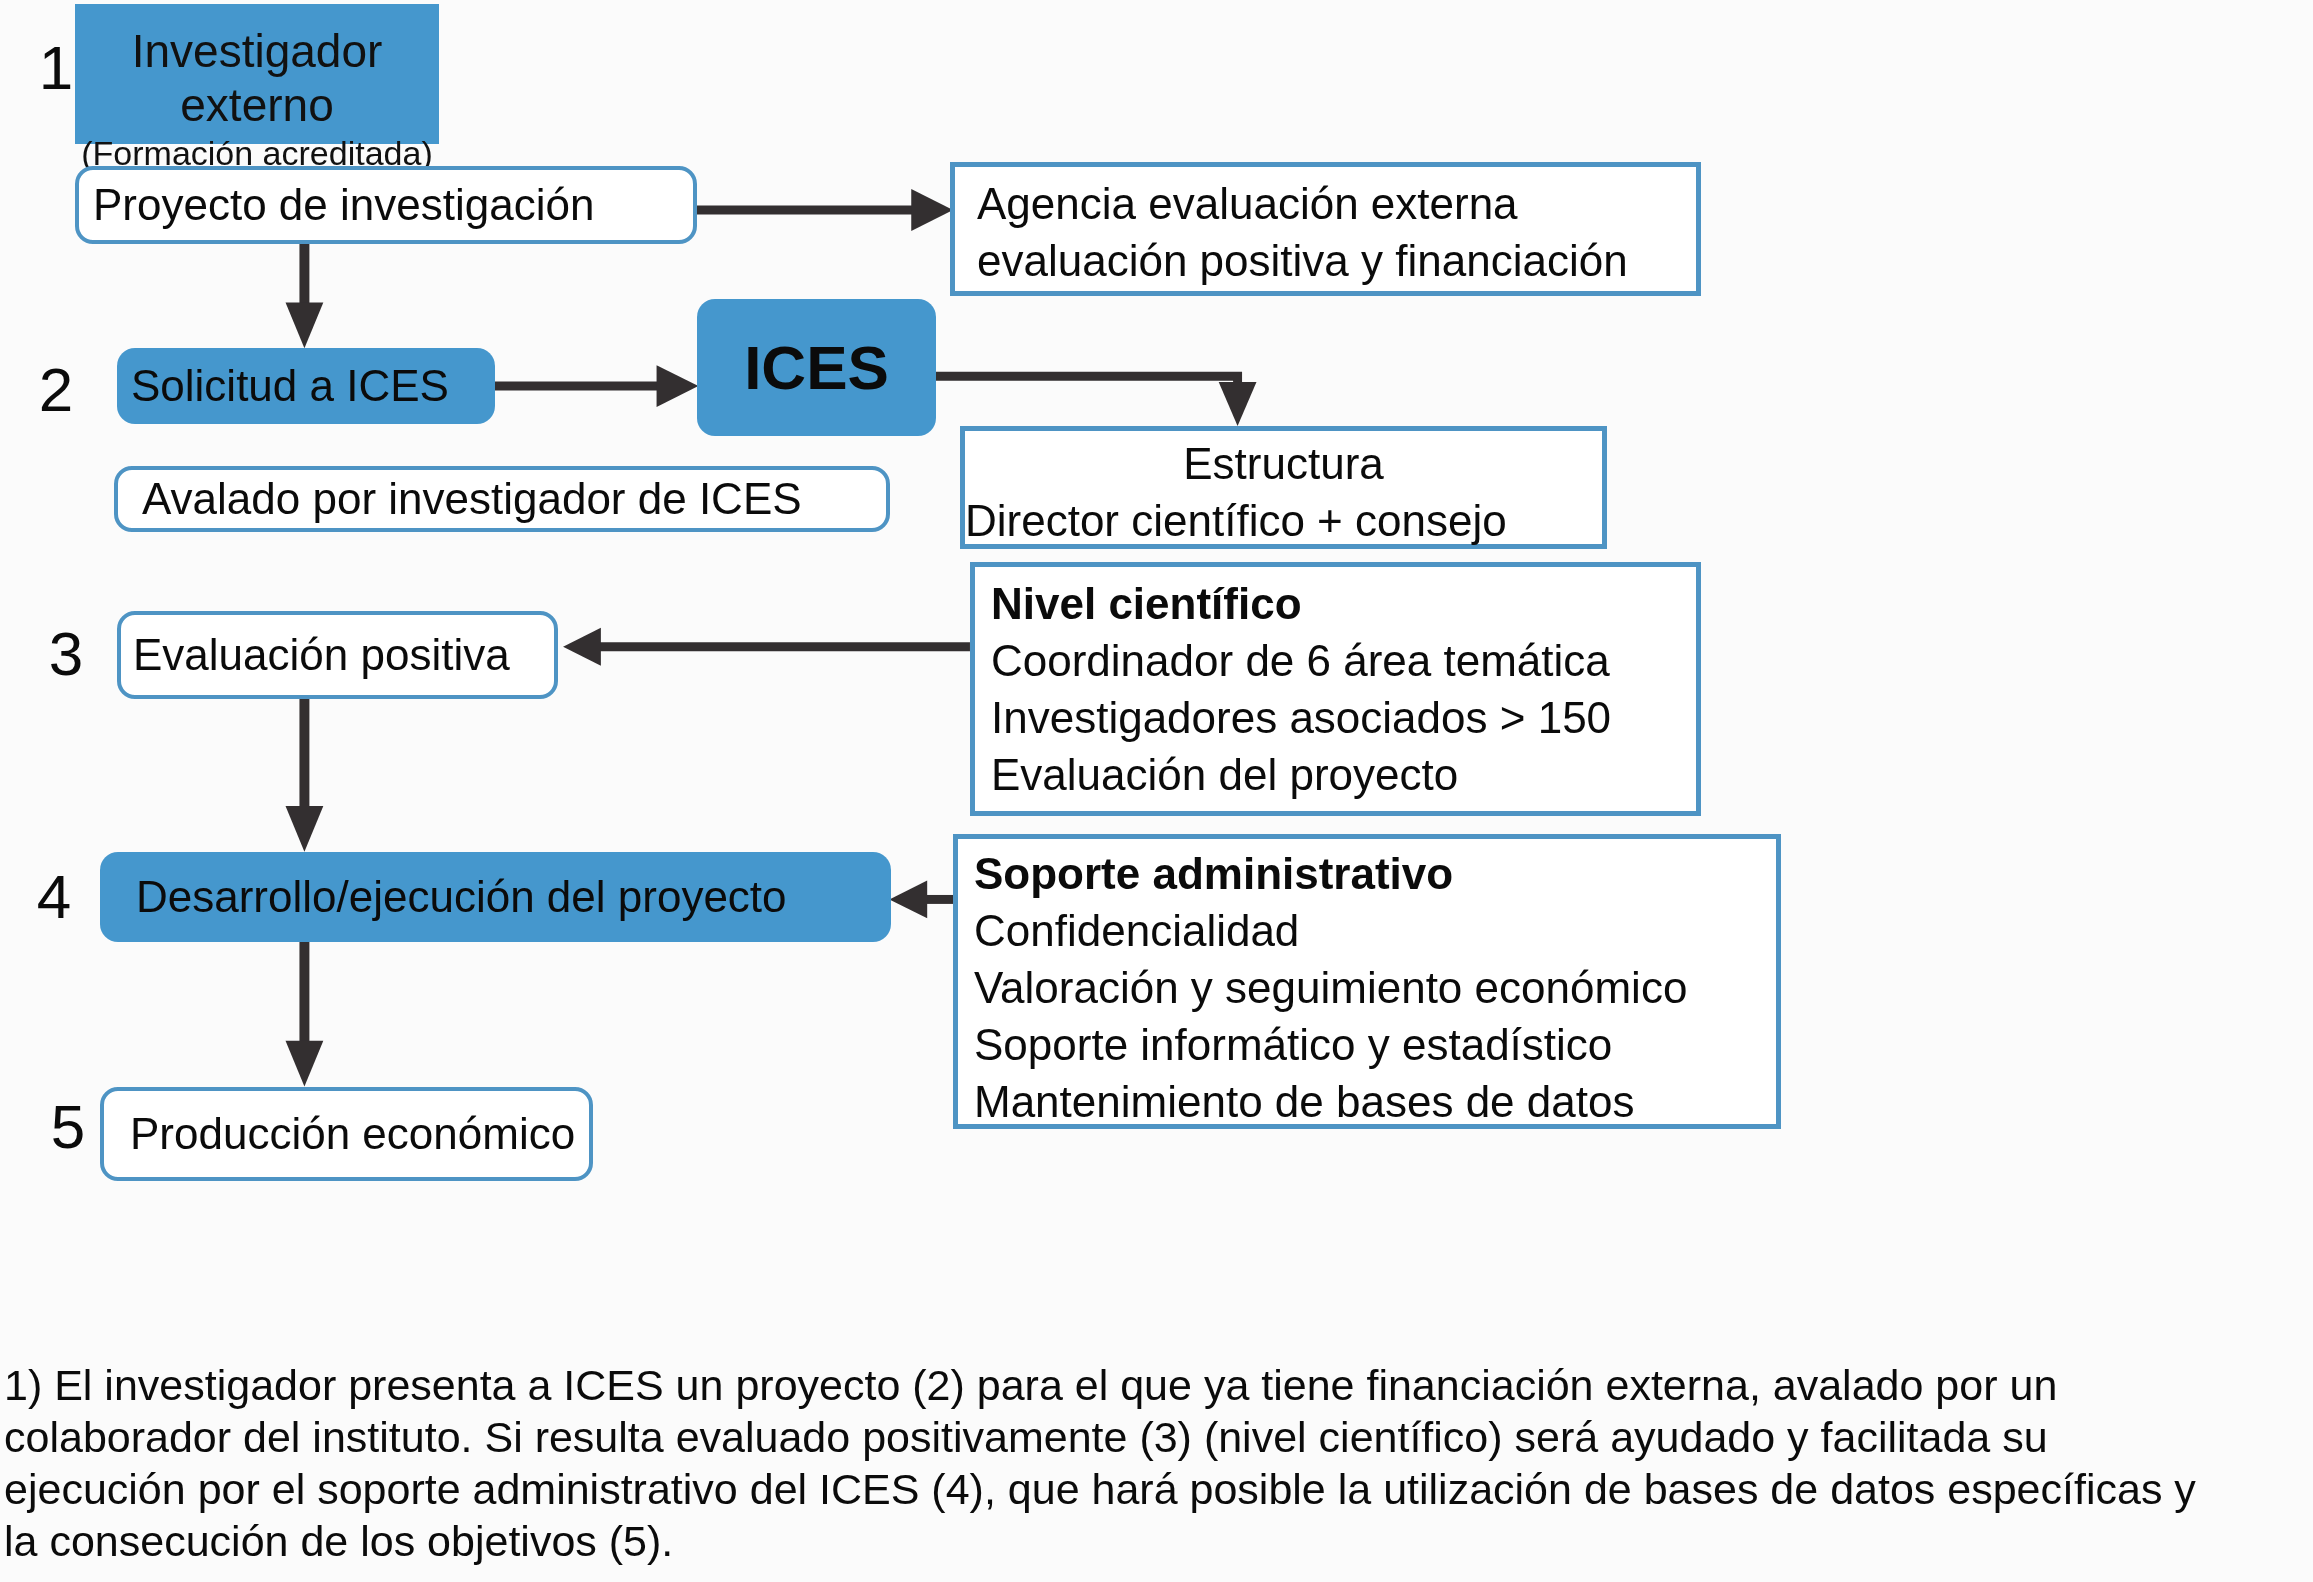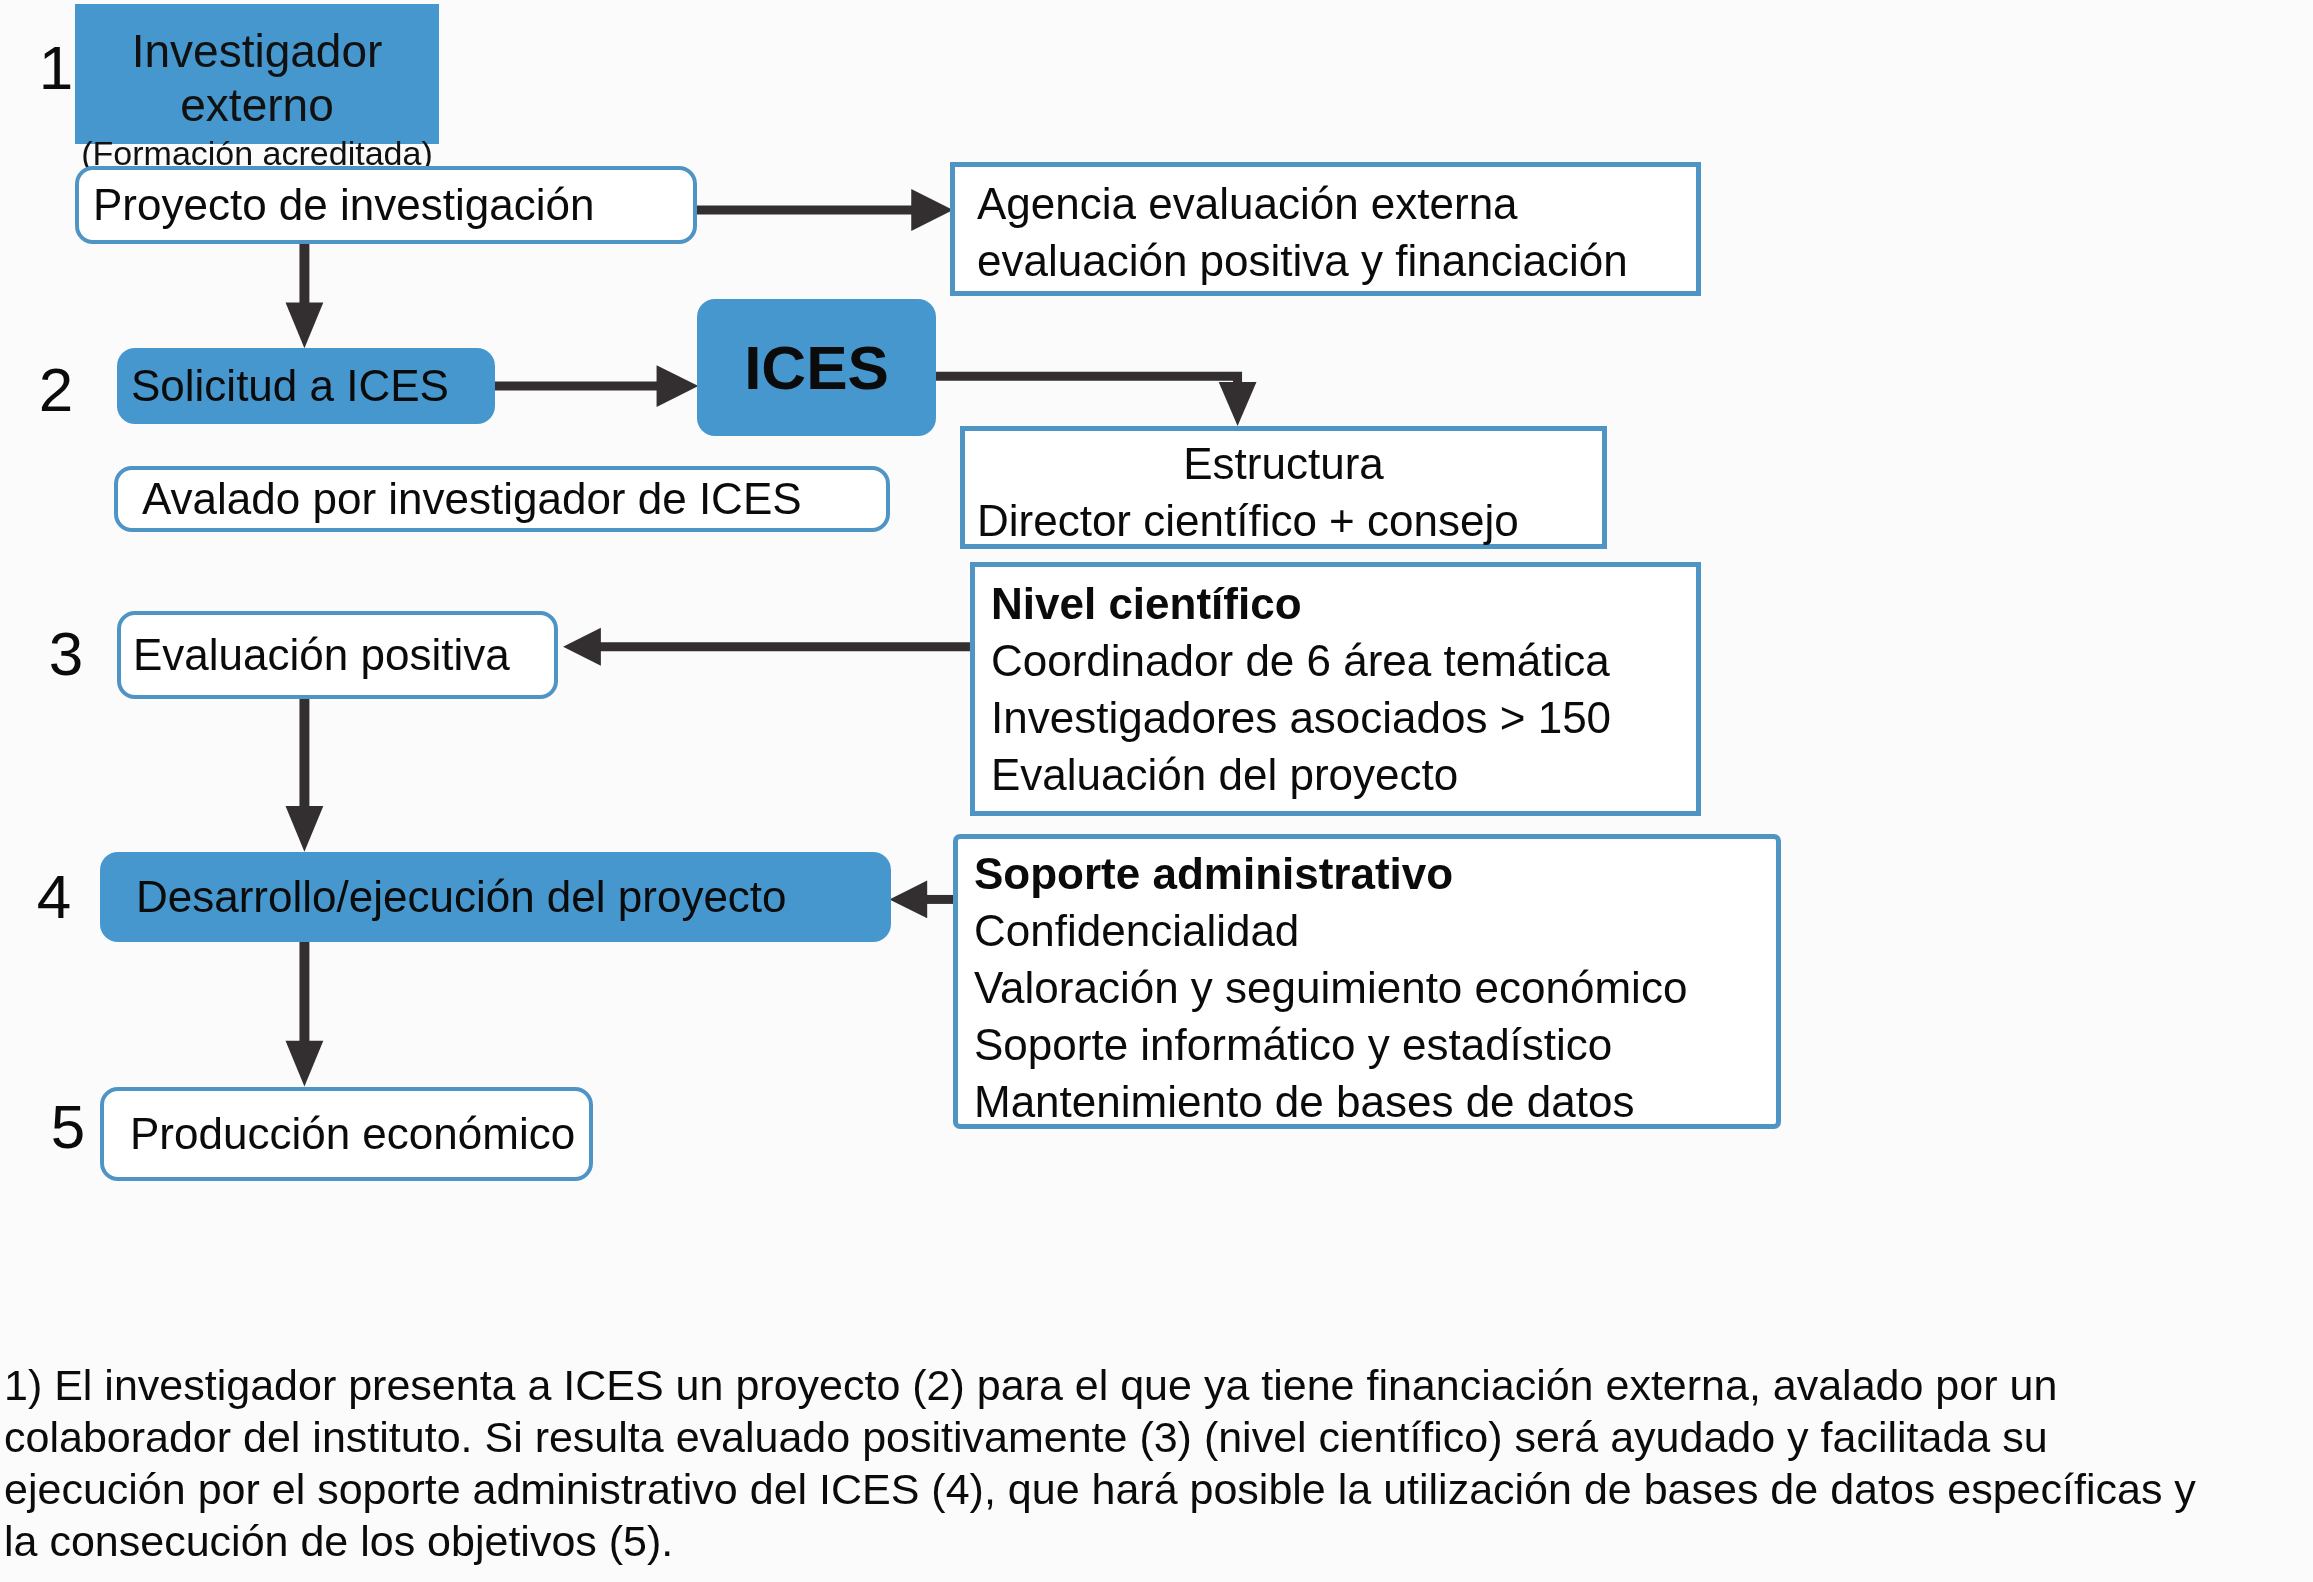--- a/index.html
+++ b/index.html
@@ -102,21 +102,21 @@
   <div class="box blue vcenter" style="left:117px;top:348px;width:378px;height:76px;padding-left:14px;">
     <span class="txt">Solicitud a ICES</span>
   </div>
 
   <div class="box blue vcenter center" style="left:697px;top:299px;width:239px;height:137px;">
     <span class="txt bold" style="font-size:62px;">ICES</span>
   </div>
 
   <div class="box bordered thick" style="left:960px;top:426px;width:647px;height:123px;padding-top:4px;">
     <div class="multiline" style="text-align:center;">Estructura</div>
-    <div class="multiline" style="padding-left:12px;">Director científico + consejo</div>
+    <div class="multiline" style="">Director científico + consejo</div>
   </div>
 
   <div class="box bordered vcenter" style="left:114px;top:466px;width:776px;height:66px;padding-left:24px;">
     <span class="txt">Avalado por investigador de ICES</span>
   </div>
 
   <div class="box bordered vcenter" style="left:117px;top:611px;width:441px;height:88px;padding-left:12px;">
     <span class="txt">Evaluación positiva</span>
   </div>
 
@@ -124,21 +124,21 @@
     <div class="multiline bold">Nivel científico</div>
     <div class="multiline">Coordinador de 6 área temática</div>
     <div class="multiline">Investigadores asociados &gt; 150</div>
     <div class="multiline">Evaluación del proyecto</div>
   </div>
 
   <div class="box blue vcenter" style="left:100px;top:852px;width:791px;height:90px;padding-left:36px;">
     <span class="txt">Desarrollo/ejecución del proyecto</span>
   </div>
 
-  <div class="box bordered thick" style="left:953px;top:834px;width:828px;height:295px;padding:6px 0 0 16px;border-radius:7px;">
+  <div class="box bordered thick" style="left:953px;top:834px;width:828px;height:295px;padding:6px 0 0 16px;">
     <div class="multiline bold">Soporte administrativo</div>
     <div class="multiline">Confidencialidad</div>
     <div class="multiline">Valoración y seguimiento económico</div>
     <div class="multiline">Soporte informático y estadístico</div>
     <div class="multiline">Mantenimiento de bases de datos</div>
   </div>
 
   <div class="box bordered vcenter" style="left:100px;top:1087px;width:493px;height:94px;padding-left:26px;">
     <span class="txt">Producción económico</span>
   </div>

